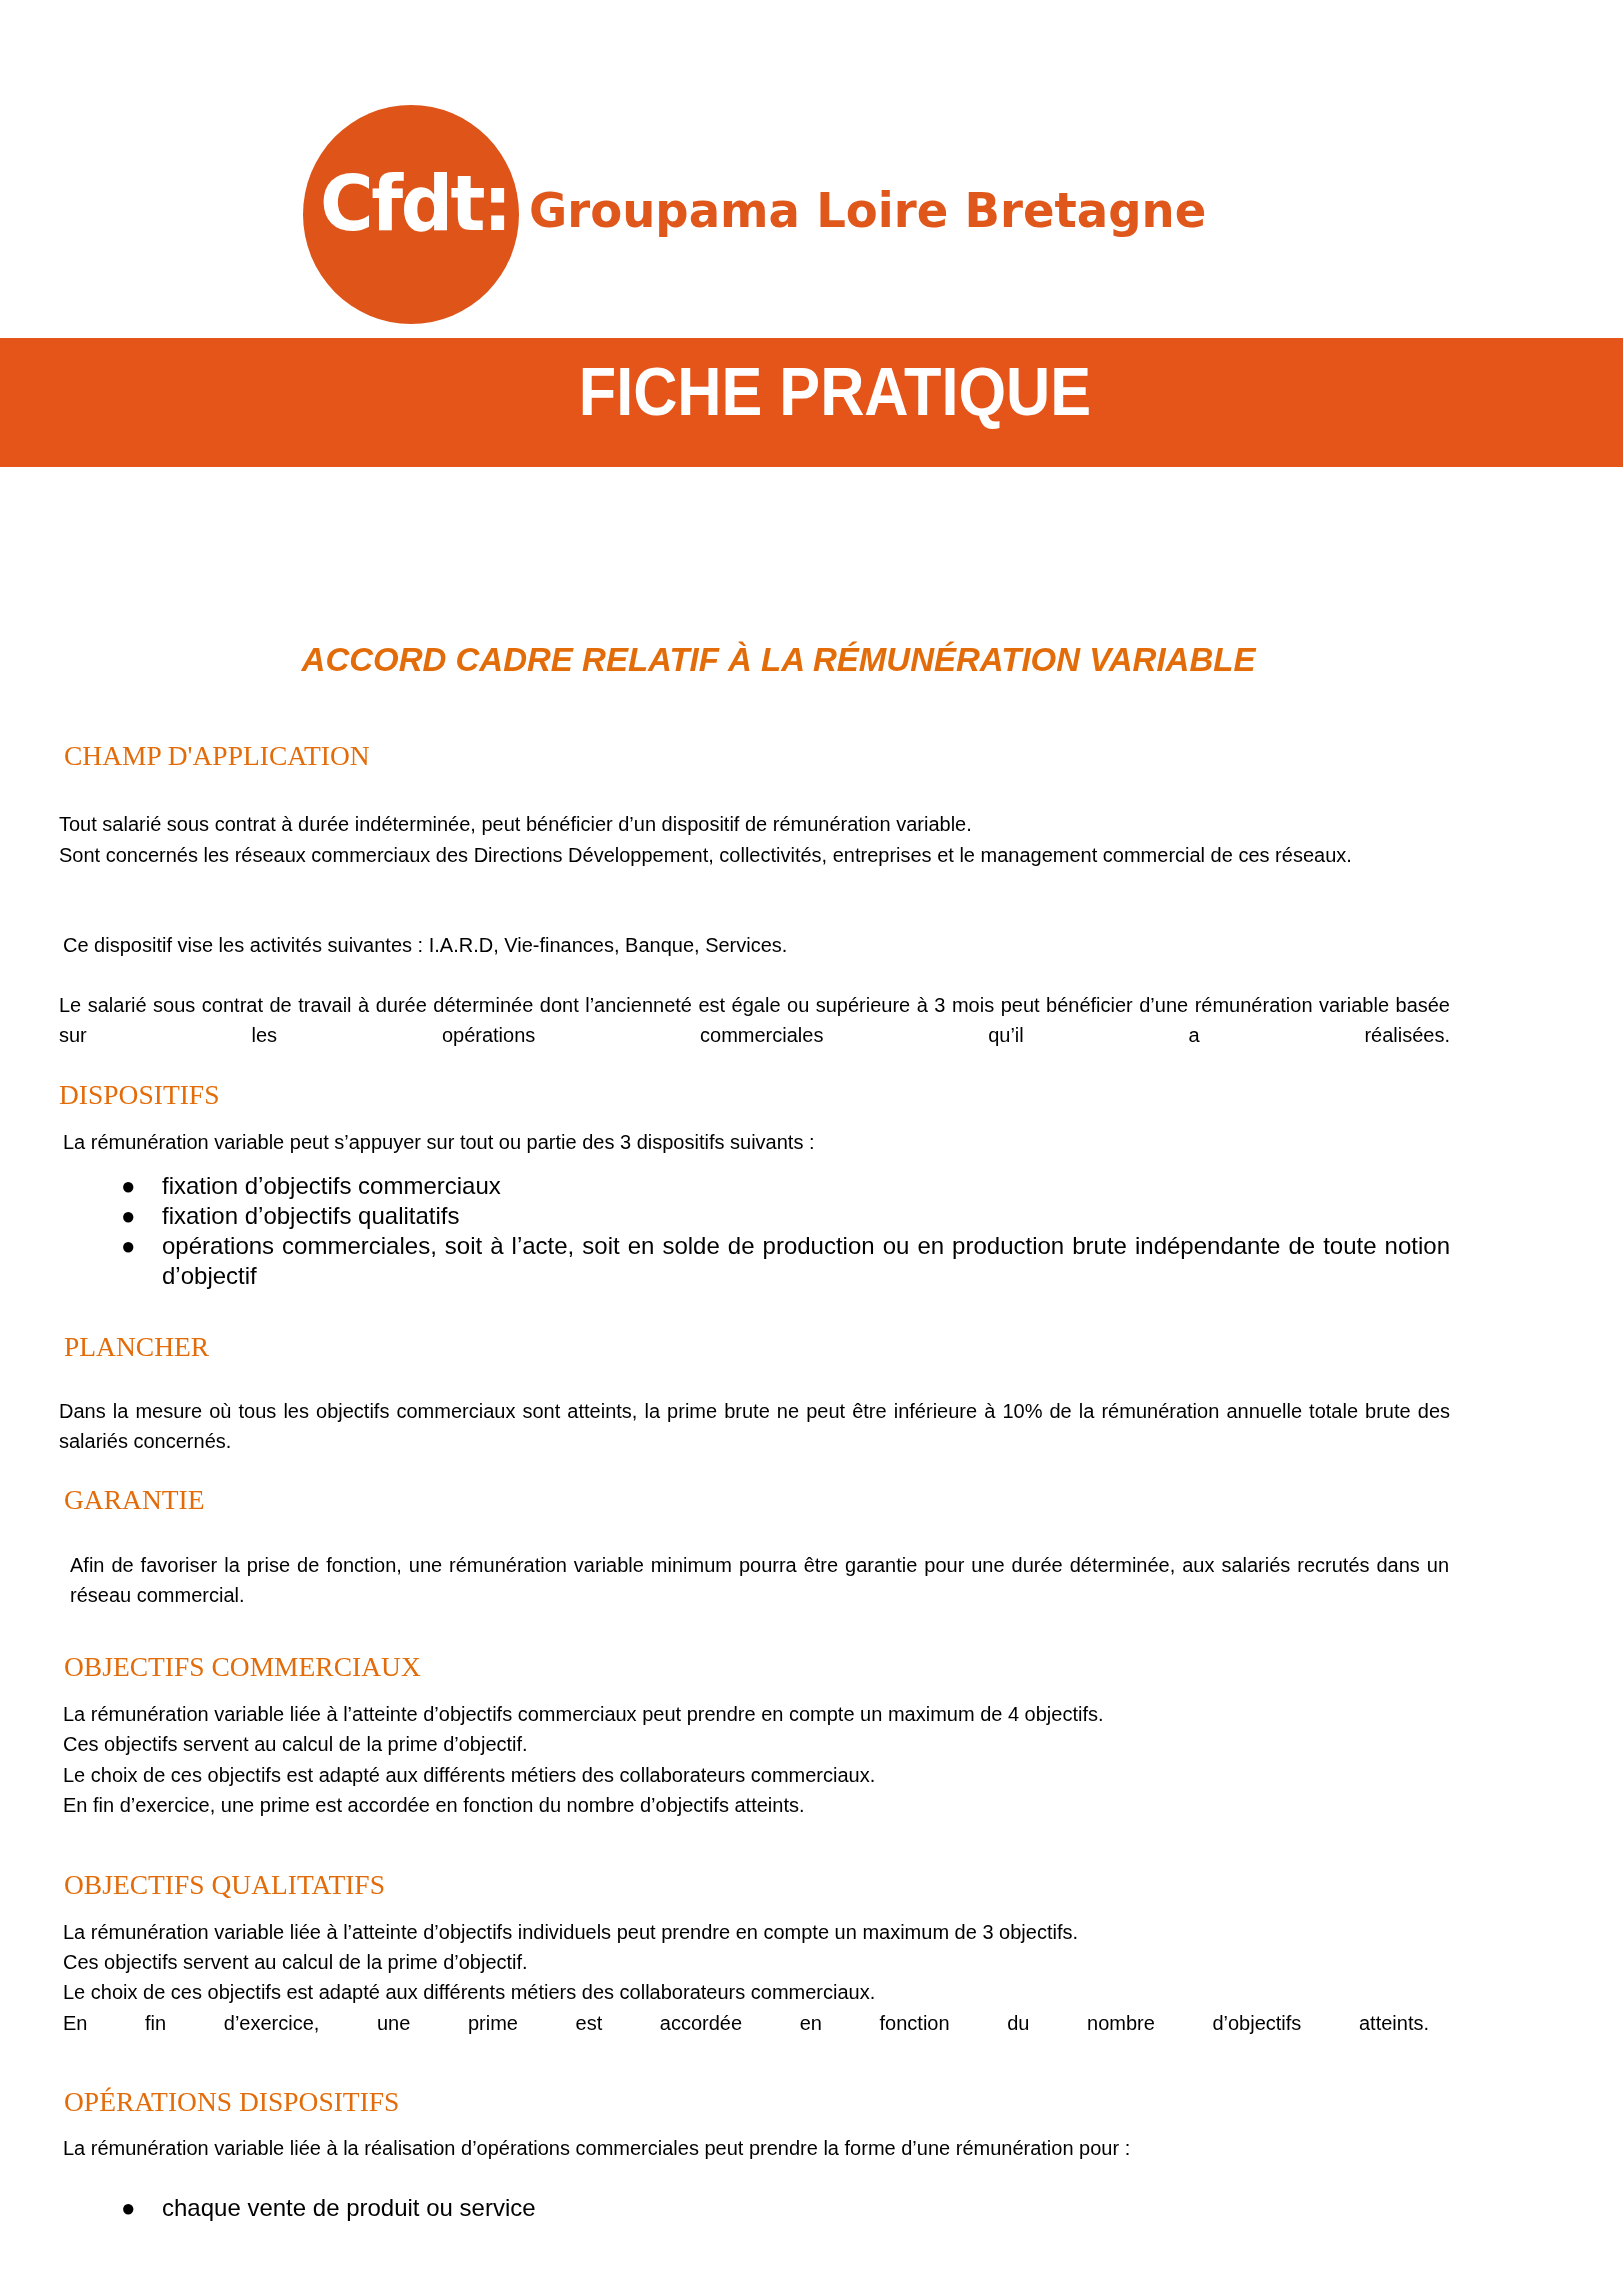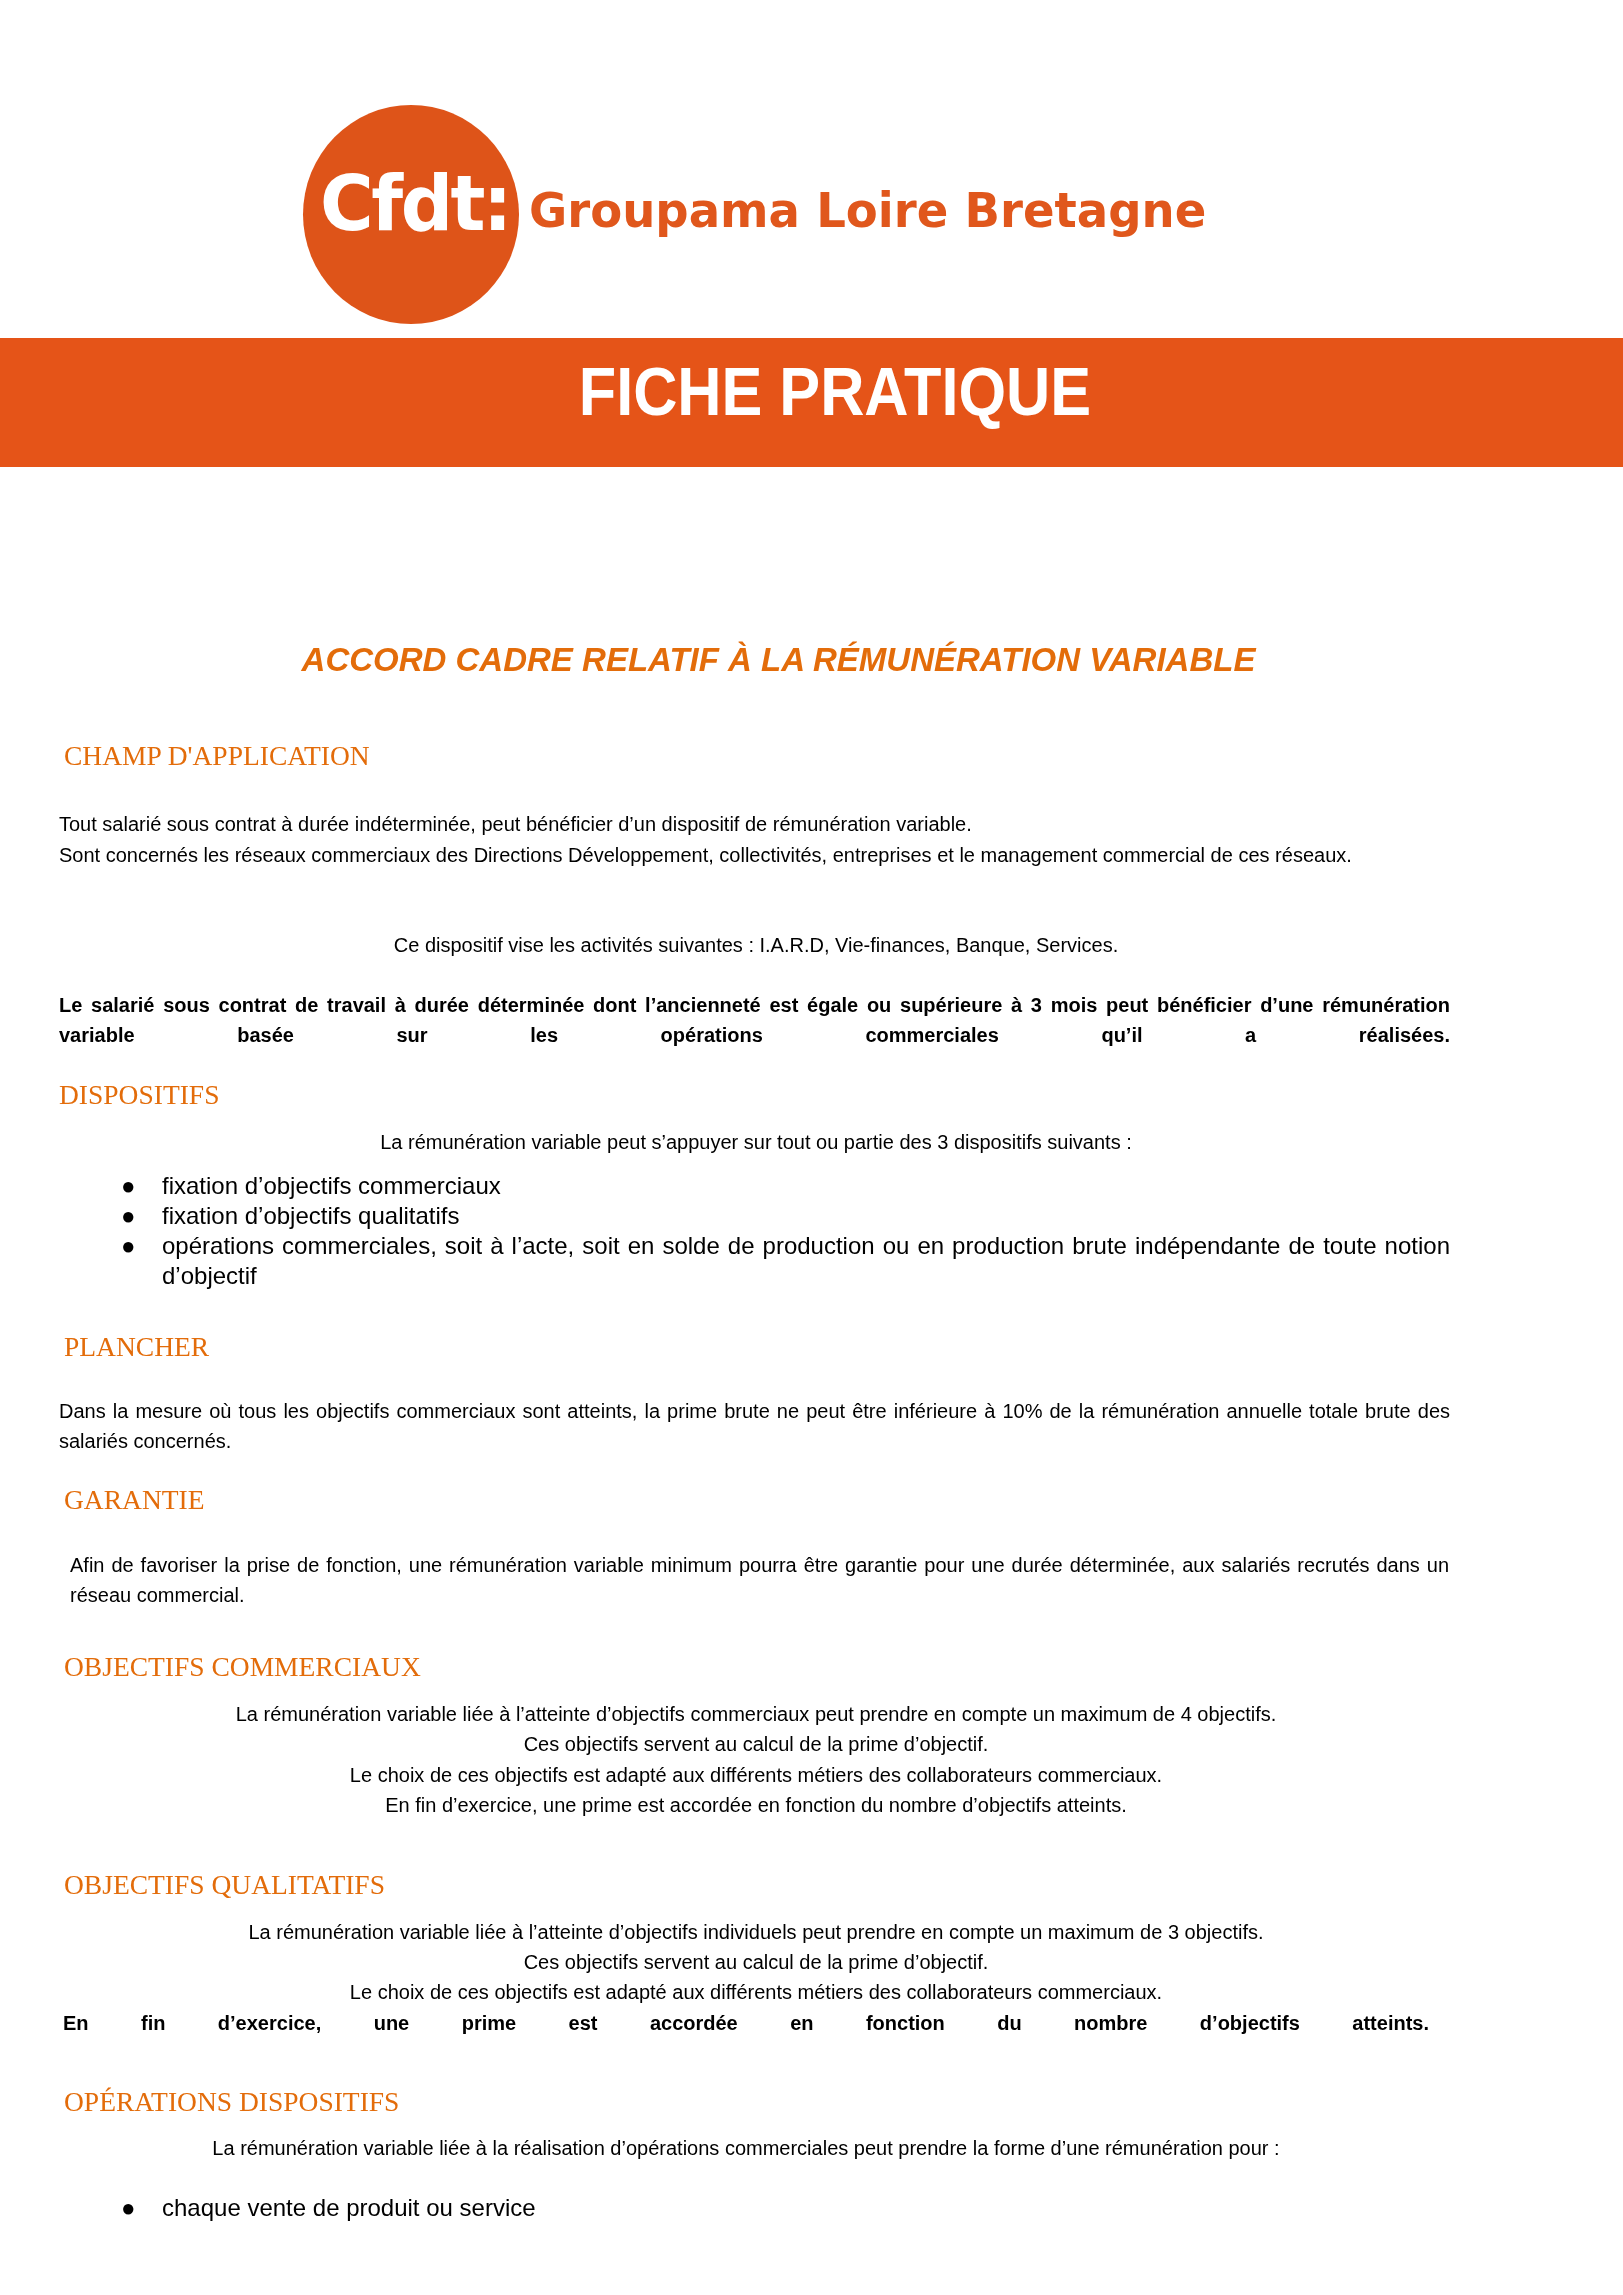--- a/index.html
+++ b/index.html
@@ -23,22 +23,22 @@
                     padding-left: 52px; box-sizing: border-box; }
 
     
     .doc-title { position: absolute; left: 0; width: 1557px; top: 640px; text-align: center;
                  font-weight: bold; font-size: 33px; color: #E36C0A; line-height: 1.2; font-style: italic; }
 
     .h { position: absolute; left: 64px; font-size: 27.5px; color: #E36C0A; line-height: 1.2; white-space: nowrap; font-family: Liberation Serif, serif; }
     .p { position: absolute; left: 59px; width: 1391px; font-size: 20px; line-height: 30px;
          text-align: justify; }
     .p.nojust { text-align: left; }
-    .p.forcejust { text-align-last: justify; font-weight: bold; }
-    .p.indent1 { left: 63px; width: 1386px; text-align: center; }
+    .p.forcejust { text-align-last: justify; }
+    .p.indent1 { left: 63px; width: 1386px; }
     .p.indent2 { left: 70px; width: 1379px; }
 
     .bullets { position: absolute; left: 59px; width: 1391px; font-size: 24px; line-height: 30px; margin: 0; padding: 0; list-style: none; }
     .bullets li { position: relative; padding-left: 103px; }
     .bullets .dot { position: absolute; left: 62px; top: 0; }
     .bullets .txt.forcejust { display: block; text-align: justify; text-align-last: justify; }
   </style>
 </head>
 <body>
 

